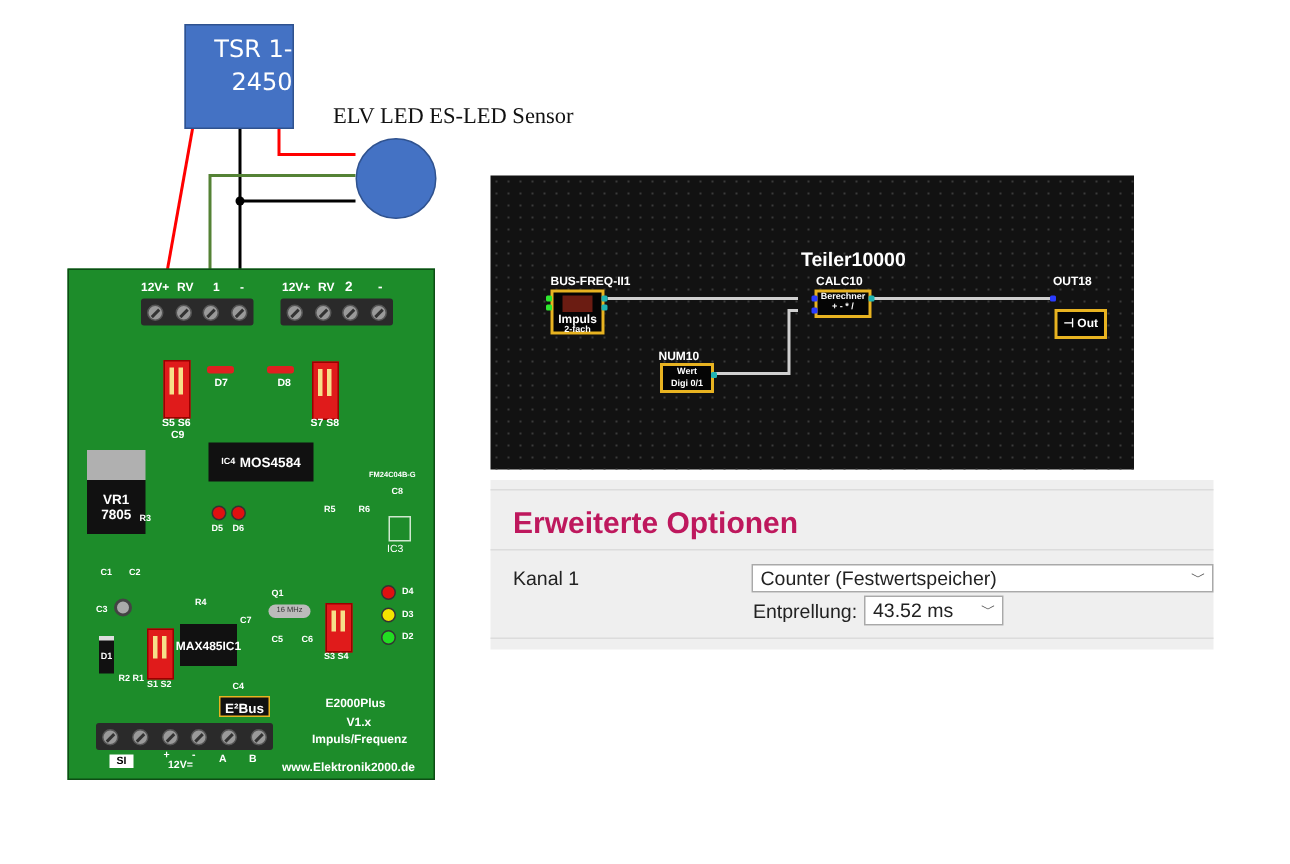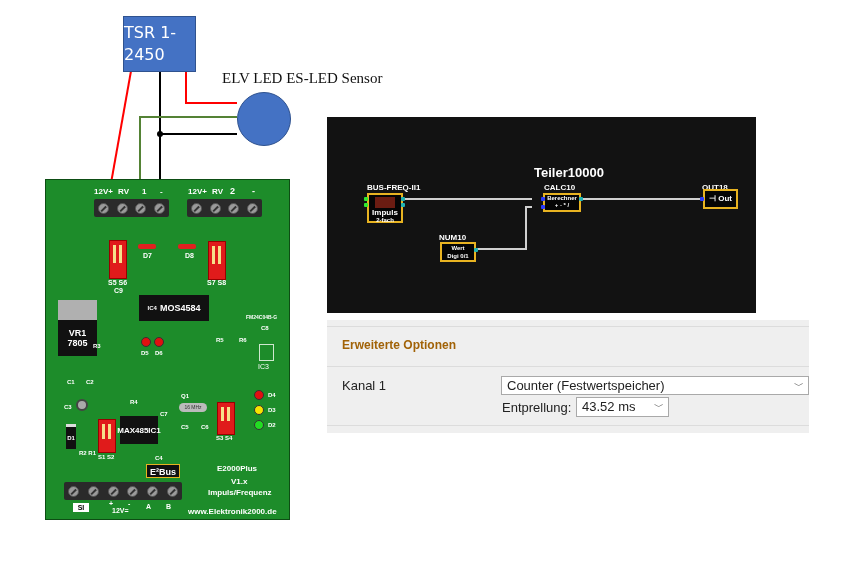--- a/index.html
+++ b/index.html
@@ -1,35 +1,35 @@
 <!DOCTYPE html>
 <html><head>
 <meta charset="utf-8">
 <style>
   html,body{margin:0;padding:0;background:#ffffff;}
   body{width:860px;height:576px;position:relative;overflow:hidden;font-family:"Liberation Sans",sans-serif;}
   .abs{position:absolute;}
-  #tsr{left:123px;top:16px;width:73px;height:56px;background:#4472c4;border:1px solid #2f528f;color:#fff;font-family:"DejaVu Sans",sans-serif;font-size:16px;line-height:22px;text-align:left;box-sizing:border-box;padding-top:5px;}
+  #tsr{left:123px;top:16px;width:73px;height:70px;background:#4472c4;border:1px solid #2f528f;color:#fff;font-family:"DejaVu Sans",sans-serif;font-size:16px;line-height:22px;text-align:right;box-sizing:border-box;padding-top:5px;}
   #sensor-label{left:222px;top:70px;font-family:Liberation Serif, serif;font-size:15px;color:#111;}
   #sensor{left:237px;top:92px;width:54px;height:54px;border-radius:50%;background:#4472c4;border:1px solid #2f528f;box-sizing:border-box;}
   #pcb{left:45px;top:179px;width:245px;height:341px;background:#1d8c2a;border:1px solid #0d4d14;box-sizing:border-box;}
   .pcbtxt{position:absolute;color:#fff;font-family:"Liberation Sans",sans-serif;font-weight:bold;font-size:7px;white-space:nowrap;}
   .term{position:absolute;background:#2a2a2a;border-radius:2px;display:flex;align-items:center;justify-content:space-around;}
   .screw{width:11px;height:11px;border-radius:50%;background:#9a9a9a;border:1px solid #555;box-sizing:border-box;position:relative;}
   .screw::after{content:"";position:absolute;left:1px;top:4px;width:7px;height:1.5px;background:#333;transform:rotate(-45deg);}
   .chip{position:absolute;background:#111;color:#fff;font-weight:bold;font-family:"Liberation Sans",sans-serif;display:flex;align-items:center;justify-content:center;}
   .dip{position:absolute;background:#e01b1b;border:1px solid #900;}
   .dip i{position:absolute;top:4px;width:3px;height:18px;background:#f6e08a;}
   .led{position:absolute;width:10px;height:10px;border-radius:50%;border:1px solid #333;box-sizing:border-box;}
   #canvas{left:327px;top:117px;width:429px;height:196px;background:#121212;background-image:radial-gradient(#3a3a3a 0.6px,transparent 0.7px);background-size:8px 8px;}
   .node{position:absolute;border:2px solid #e8b321;background:#050505;color:#fff;font-weight:bold;font-family:"Liberation Sans",sans-serif;font-size:7px;text-align:center;box-sizing:border-box;}
   .nlabel{position:absolute;color:#fff;font-weight:bold;font-size:8px;font-family:"Liberation Sans",sans-serif;white-space:nowrap;}
   .port{position:absolute;width:4px;height:4px;border-radius:1px;}
   #options{left:327px;top:320px;width:482px;height:113px;background:#efefef;}
-  #opt-title{position:absolute;left:15px;top:18px;font-size:12px;font-weight:bold;color:#a16207;}
+  #opt-title{position:absolute;left:15px;top:18px;font-size:20px;font-weight:bold;color:#be185d;}
   .hr{position:absolute;left:0;width:482px;height:1px;background:#dcdcdc;}
   .sel{position:absolute;background:#fff;border:1px solid #a9a9a9;box-sizing:border-box;font-size:13px;color:#222;padding-left:5px;line-height:17px;}
   .sel .chev{position:absolute;right:4px;top:0;font-size:10px;color:#555;}
 </style>
 </head>
 <body>
 
 <svg class="abs" style="left:0;top:0" width="860" height="576">
   <line x1="131" y1="71" x2="108" y2="200" stroke="#ff0000" stroke-width="2"></line>
   <polyline points="186,71 186,103 237,103" fill="none" stroke="#ff0000" stroke-width="2"></polyline>
@@ -193,21 +193,21 @@
   <div class="nlabel" style="left:217px;top:66px">CALC10</div>
   <div class="node" style="left:216px;top:76px;width:38px;height:19px;font-size:6px;line-height:7px">
     <div>Berechner</div>
     <div>+ - * /</div>
   </div>
   <span class="port" style="left:214px;top:80px;background:#2a3cff"></span>
   <span class="port" style="left:214px;top:88px;background:#2a3cff"></span>
   <span class="port" style="left:252px;top:80px;background:#1fb3b3"></span>
 
   <div class="nlabel" style="left:375px;top:66px">OUT18</div>
-  <div class="node" style="left:376px;top:72px;width:35px;height:20px;font-size:8px;line-height:16px">
+  <div class="node" style="left:376px;top:89px;width:35px;height:20px;font-size:8px;line-height:16px">
     <span>⊣</span>
     <span>Out</span>
   </div>
   <span class="port" style="left:373px;top:80px;background:#2a3cff"></span>
 
   <div class="nlabel" style="left:112px;top:116px">NUM10</div>
   <div class="node" style="left:113px;top:125px;width:36px;height:20px;font-size:6px;line-height:8px">
     <div>Wert</div>
     <div>Digi 0/1</div>
   </div>

